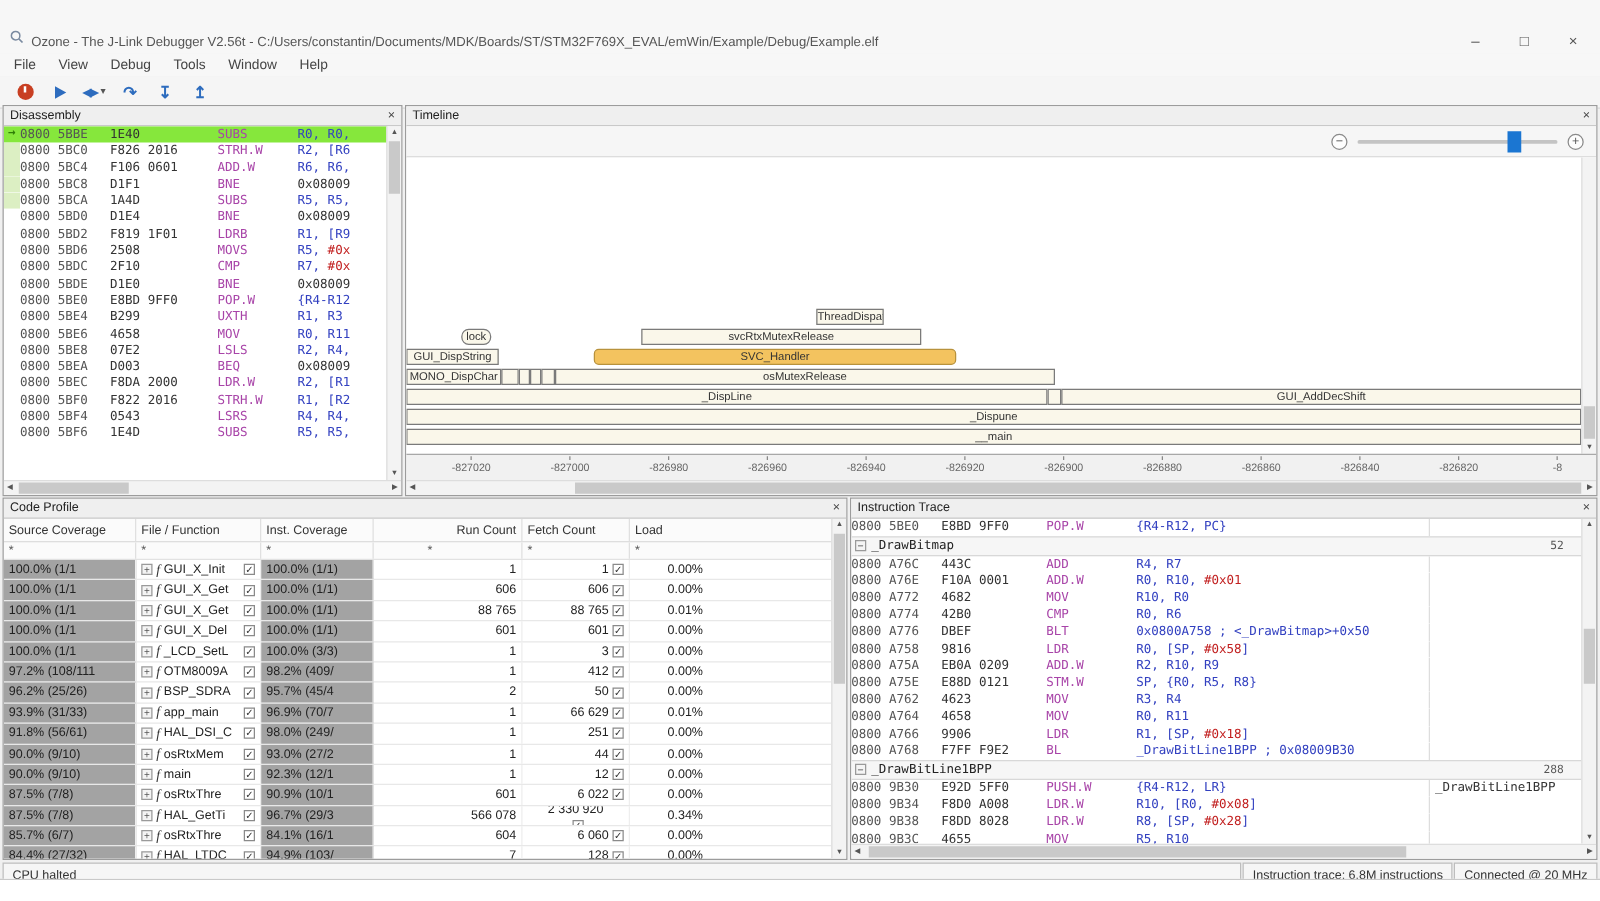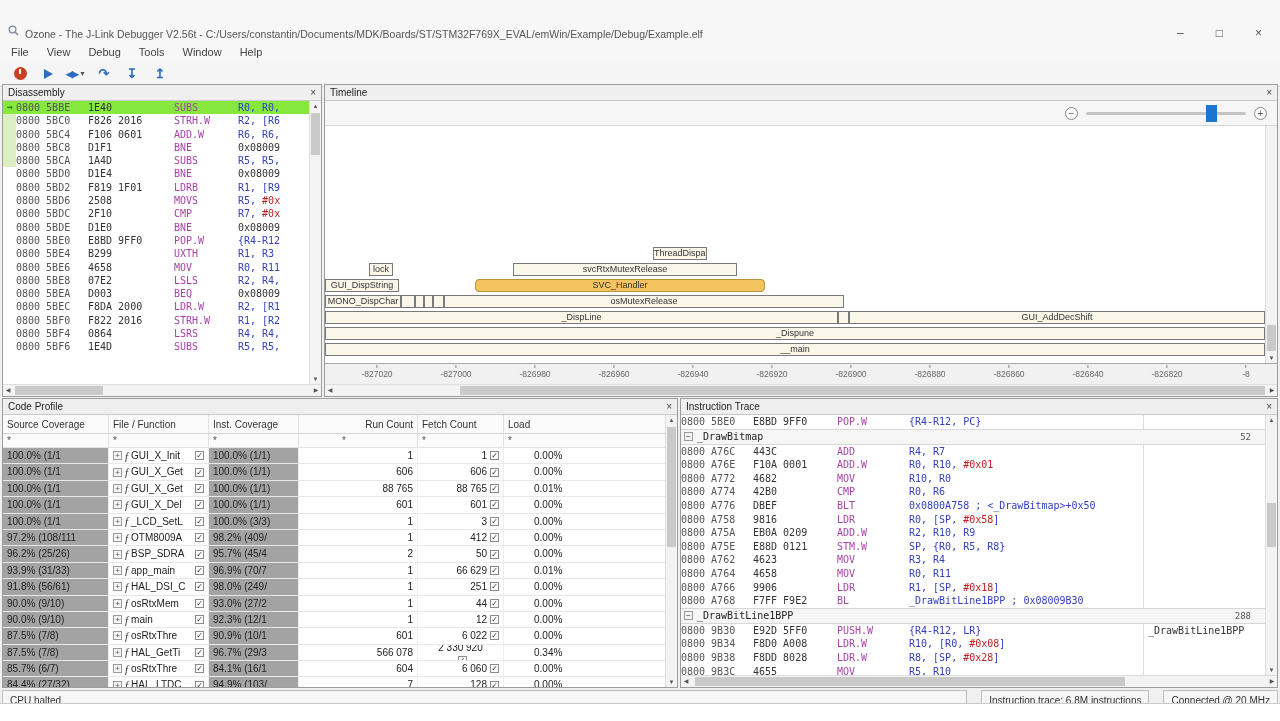--- a/index.html
+++ b/index.html
@@ -76,21 +76,21 @@
   
   .tr{display:flex;height:13.6px;line-height:13.7px;white-space:nowrap;overflow:hidden;}
   .ta{width:72px;min-width:72px;color:#555;}
   .tc{width:84px;min-width:84px;color:#333;}
   .tm{width:72px;min-width:72px;color:#a844a8;}
   .to{flex:1;color:#3240c0;overflow:hidden;}
   .trlabel{width:118px;min-width:118px;border-left:1px solid #ddd;color:#333;padding-left:4px;overflow:hidden;}
   .tg{display:flex;height:14px;min-height:14px;background:#f6f6f6;border-top:1px solid #d8d8d8;border-bottom:1px solid #d8d8d8;align-items:center;font-size:10px;color:#222;padding:0 3px;gap:4px;}
   .tgcount{margin-left:auto;color:#555;font-size:9px;padding-right:12px;}
   
-  .statusbar{position:absolute;left:2px;right:2px;top:690px;height:21px;display:flex;gap:14px;font-size:10px;color:#333;}
+  .statusbar{position:absolute;left:2px;right:2px;top:690px;height:21px;display:flex;gap:1px;font-size:10px;color:#333;}
   .sseg{border:1px solid #bdbdbd;background:#f6f6f6;display:flex;align-items:center;padding:0 7px;box-sizing:border-box;white-space:nowrap;}
 </style>
 </head>
 <body>
 
 <div class="window">
 
   <div class="titlebar">
     <span class="app-icon">
       <svg width="11" height="11" viewBox="0 0 11 11">
@@ -259,21 +259,21 @@
           <div class="dr">
             <span class="dg"></span>
             <span class="da">0800 5BF0</span>
             <span class="dc">F822 2016</span>
             <span class="dm">STRH.W</span>
             <span class="do"><span>R1, [R2</span></span>
           </div>
           <div class="dr">
             <span class="dg"></span>
             <span class="da">0800 5BF4</span>
-            <span class="dc">0864</span>
+            <span class="dc">0543</span>
             <span class="dm">LSRS</span>
             <span class="do"><span>R4, R4,</span></span>
           </div>
           <div class="dr">
             <span class="dg"></span>
             <span class="da">0800 5BF6</span>
             <span class="dc">1E4D</span>
             <span class="dm">SUBS</span>
             <span class="do"><span>R5, R5,</span></span>
           </div>
@@ -299,21 +299,21 @@
     <div class="zoombar">
       <span class="zbtn">−</span>
       <span class="ztrack">
         <span class="zhandle" id="zoom-handle" style="left: 120px;"></span>
       </span>
       <span class="zbtn">+</span>
     </div>
     <div class="chartwrap">
       <div class="flame" id="flame">
           <div class="bar" style="left: 328px; top: 121px; width: 54px;">ThreadDispatch</div>
-          <div class="bar" style="left: 44px; top: 137px; width: 24px;">lock</div>
+          <div class="bar" style="left: 44px; top: 137px; width: 24px; border-radius: 6px;">lock</div>
           <div class="bar" style="left: 188px; top: 137px; width: 224px;">svcRtxMutexRelease</div>
           <div class="bar" style="left: 0px; top: 153px; width: 74px;">GUI_DispString</div>
           <div class="bar active" style="left: 150px; top: 153px; width: 290px;">SVC_Handler</div>
           <div class="bar" style="left: 0px; top: 169px; width: 76px;">MONO_DispChar</div>
           <div class="bar" style="left: 76px; top: 169px; width: 14px;"></div>
           <div class="bar" style="left: 90px; top: 169px; width: 9px;"></div>
           <div class="bar" style="left: 99px; top: 169px; width: 9px;"></div>
           <div class="bar" style="left: 108px; top: 169px; width: 11px;"></div>
           <div class="bar" style="left: 119px; top: 169px; width: 400px;">osMutexRelease</div>
           <div class="bar" style="left: 0px; top: 185px; width: 513px;">_DispLine</div>

